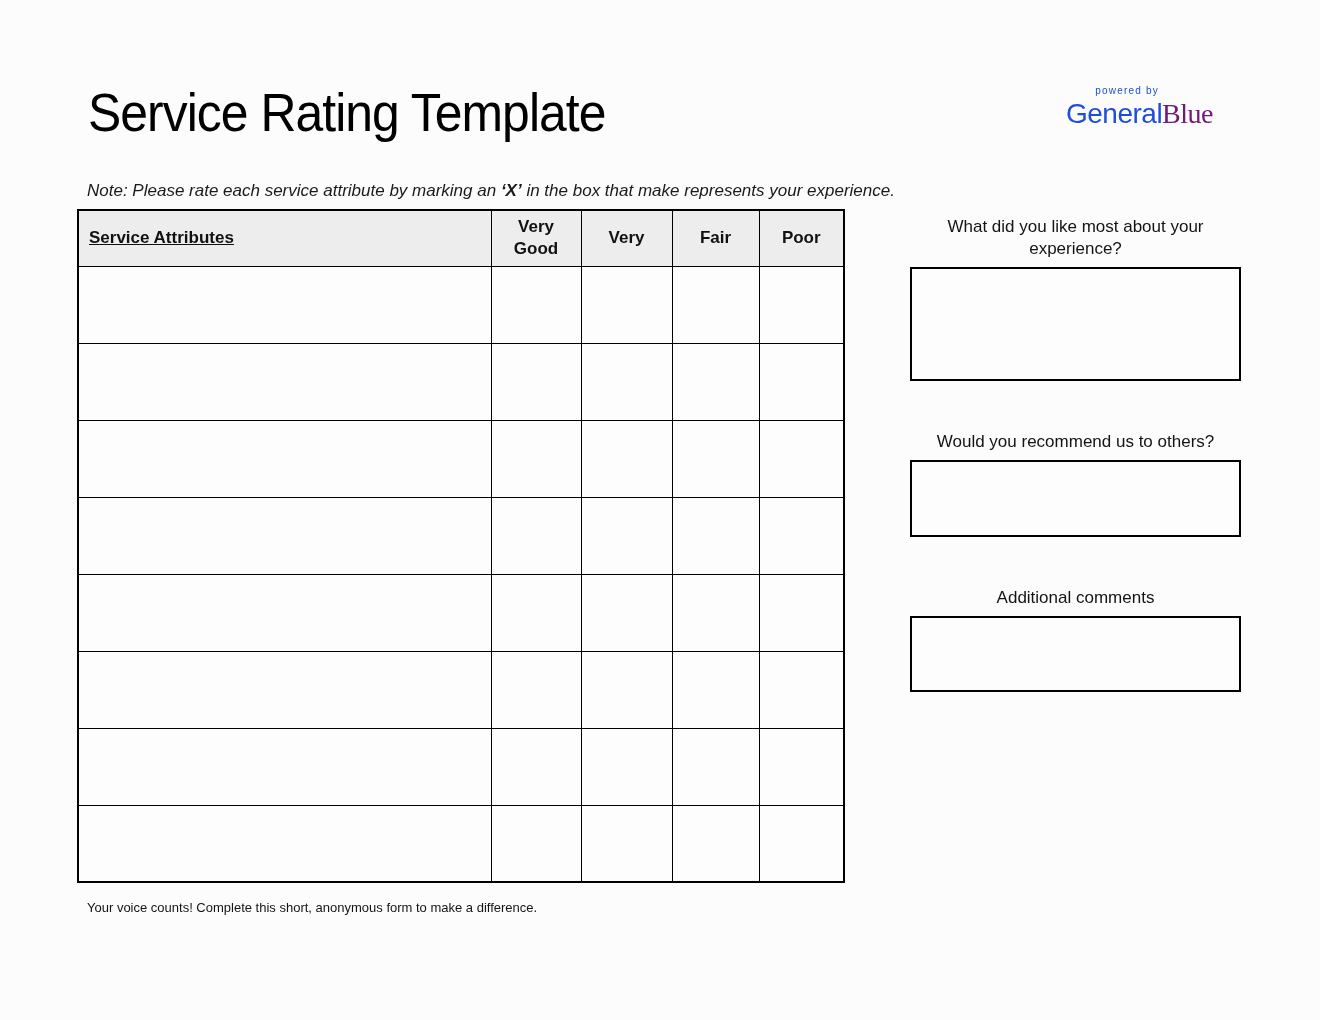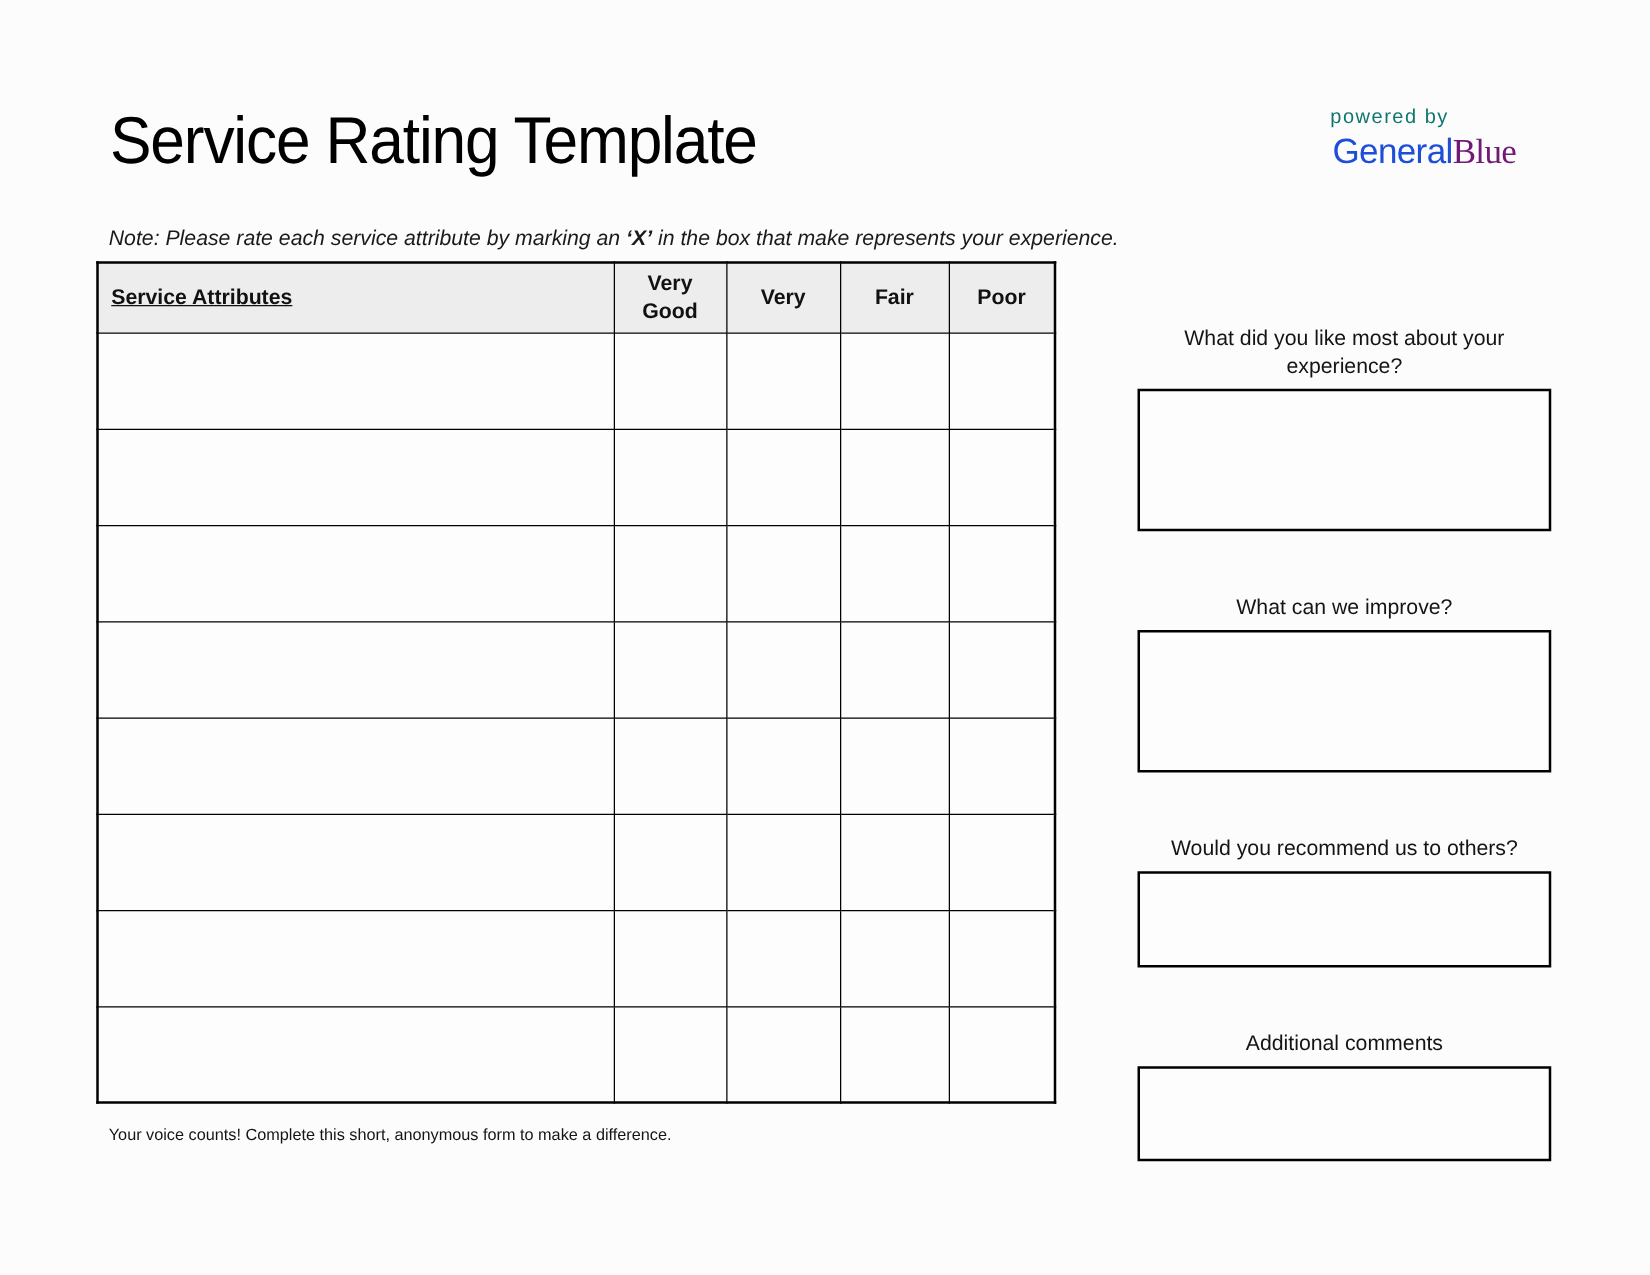--- a/index.html
+++ b/index.html
@@ -19,21 +19,21 @@
     font-size: 53px; font-weight: 400; letter-spacing: -1px;
     color: #000;
     transform: scaleX(0.94); transform-origin: left center;
     white-space: nowrap;
   }
 
   
   .logo { position: absolute; top: 85px; right: 107px; text-align: right; }
   .logo .powered {
     display: block;
-    font-size: 16px; color: #0f766e; letter-spacing: 1.2px;
+    font-size: 10px; color: #1d4ed8; letter-spacing: 1.2px;
     padding-right: 54px; margin-bottom: 2px;
   }
   .logo .brand { font-size: 28px; letter-spacing: -0.5px; white-space: nowrap; }
   .logo .brand .dark { color: #1d4ed8; }
   .logo .brand .blue { color: #701a75; font-family: Liberation Serif, serif; }
 
   
   .note {
     position: absolute; left: 87px; top: 181px;
     font-style: italic; font-size: 17px; color: #1a1a1a;
@@ -61,21 +61,20 @@
   .rating-table thead th.attr-col { text-align: left; padding-left: 10px; text-decoration: underline; }
   .rating-table tbody td { height: 77px; background: #fdfdfd; }
 
   
   .right-panel { position: absolute; left: 910px; top: 216px; width: 331px; }
   .rp-section { margin-bottom: 50px; }
   .rp-label {
     text-align: center;
     font-size: 17px; line-height: 22px; color: #141414;
     margin-bottom: 7px;
-    margin-top: 44px;
   }
   .rp-box {
     width: 331px; border: 2px solid #000; background: #fdfdfd;
   }
   .rp-box.h-tall { height: 114px; }
   .rp-box.h-mid  { height: 77px; }
   .rp-box.h-low  { height: 76px; }
 
   
   .footer {
@@ -175,24 +174,20 @@
       </tbody>
   </table>
 
   <div class="right-panel">
 
     <div class="rp-section">
       <div class="rp-label">What did you like most about your experience?</div>
       <div class="rp-box h-tall"></div>
     </div>
 
-    <div class="rp-section">
-      <div class="rp-label">What can we improve?</div>
-      <div class="rp-box h-tall"></div>
-    </div>
 
     <div class="rp-section">
       <div class="rp-label">Would you recommend us to others?</div>
       <div class="rp-box h-mid"></div>
     </div>
 
     <div class="rp-section">
       <div class="rp-label">Additional comments</div>
       <div class="rp-box h-low"></div>
     </div>

